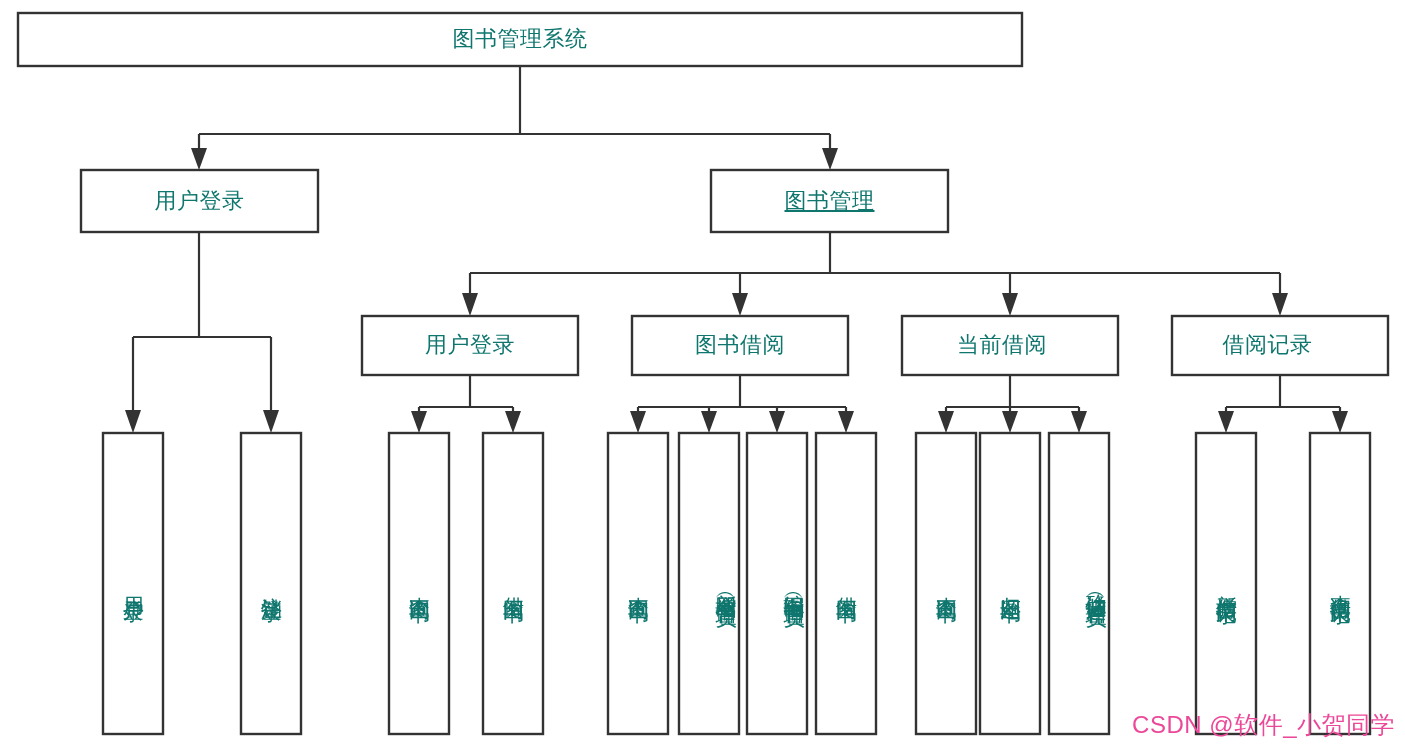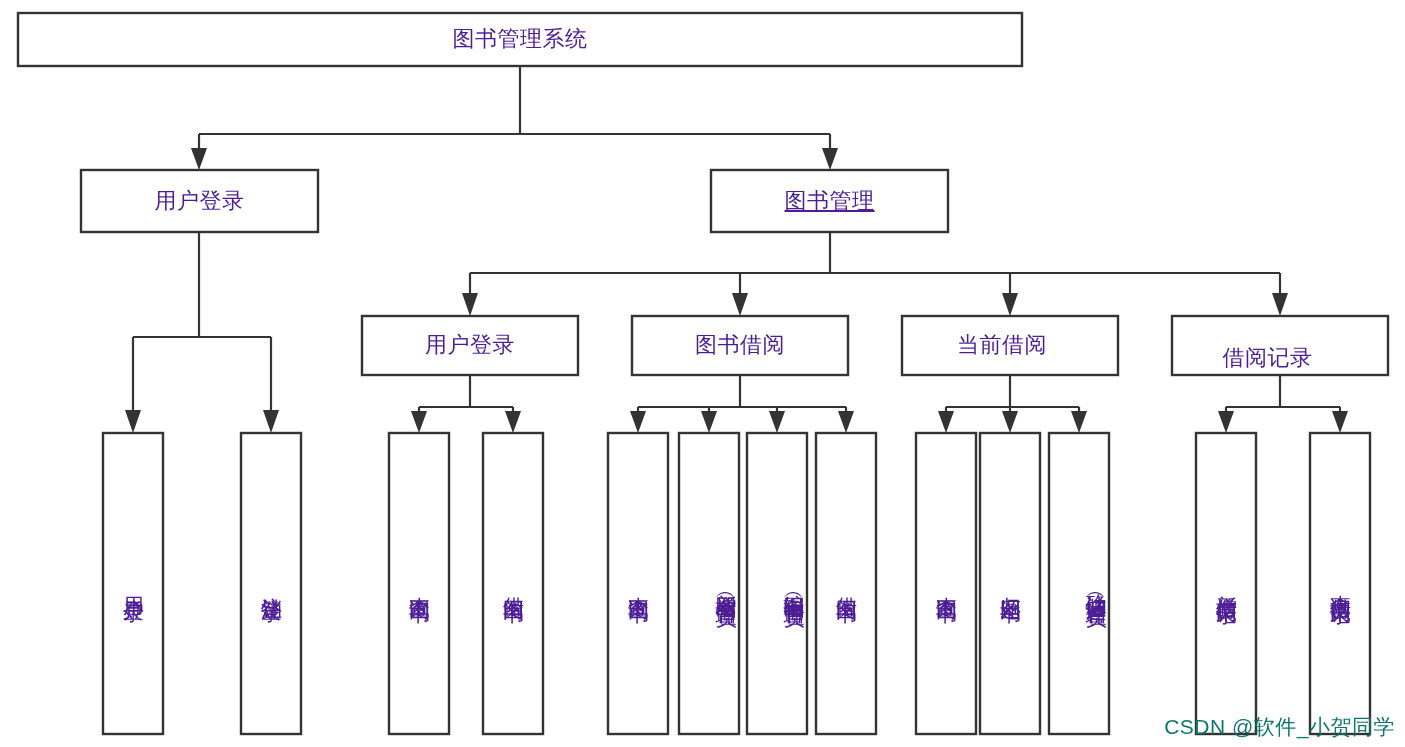--- a/index.html
+++ b/index.html
@@ -38,21 +38,21 @@
   }
   .arrow-head {
     fill: #333333;
     stroke: none;
   }
   .node-label {
     position: absolute;
     display: flex;
     align-items: center;
     justify-content: center;
-    color: #4c1d95;
+    color: #0f766e;
     font-family: "Liberation Sans", "DejaVu Sans", sans-serif;
     pointer-events: none;
     box-sizing: border-box;
   }
   .node-label.horizontal {
     font-size: 22px;
     line-height: 1.1;
     letter-spacing: 0.5px;
   }
   .node-label.vertical {
@@ -66,22 +66,22 @@
     padding-top: 4px;
   }
   .node-label.vertical.mid {
     align-items: center;
     padding-top: 0;
   }
   .watermark {
     position: absolute;
     right: 10px;
     bottom: 6px;
-    font-size: 21px;
-    color: #0f766e;
+    font-size: 24px;
+    color: #ec4899;
     font-family: "Liberation Sans", "DejaVu Sans", sans-serif;
     white-space: nowrap;
     letter-spacing: 0.5px;
   }
 </style>
 </head>
 <body>
 
 <div id="diagram-root">
 
@@ -191,21 +191,21 @@
   </svg>
 
   <div class="node-label horizontal" style="left:18px;  top:13px;  width:1004px; height:53px;">图书管理系统</div>
 
   <div class="node-label horizontal" style="left:81px;  top:170px; width:237px; height:62px;">用户登录</div>
   <div class="node-label horizontal" style="left:711px; top:170px; width:237px; height:62px;text-decoration:underline;">图书管理</div>
 
   <div class="node-label horizontal" style="left:362px;  top:316px; width:216px; height:59px;">用户登录</div>
   <div class="node-label horizontal" style="left:632px;  top:316px; width:216px; height:59px;">图书借阅</div>
   <div class="node-label horizontal" style="left:902px;  top:316px; width:200px; height:59px;">当前借阅</div>
-  <div class="node-label horizontal" style="left:1172px; top:329px; width:191px; height:59px;text-align:center;">借阅记录</div>
+  <div class="node-label horizontal" style="left:1172px; top:316px; width:191px; height:59px;text-align:center;">借阅记录</div>
 
   <div class="node-label vertical mid" style="left:103px; top:433px; width:60px; height:301px;">用户登录</div>
   <div class="node-label vertical mid" style="left:241px; top:433px; width:60px; height:301px;">注销登录</div>
 
   <div class="node-label vertical mid" style="left:389px; top:433px; width:60px; height:301px;">查询图书</div>
   <div class="node-label vertical mid" style="left:483px; top:433px; width:60px; height:301px;">借阅图书</div>
 
   <div class="node-label vertical mid" style="left:608px; top:433px; width:60px; height:301px;">查询图书</div>
   <div class="node-label vertical" style="left:679px; top:433px; width:60px; height:301px;">新增图书（管理员）</div>
   <div class="node-label vertical" style="left:747px; top:433px; width:60px; height:301px;">编辑图书（管理员）</div>

